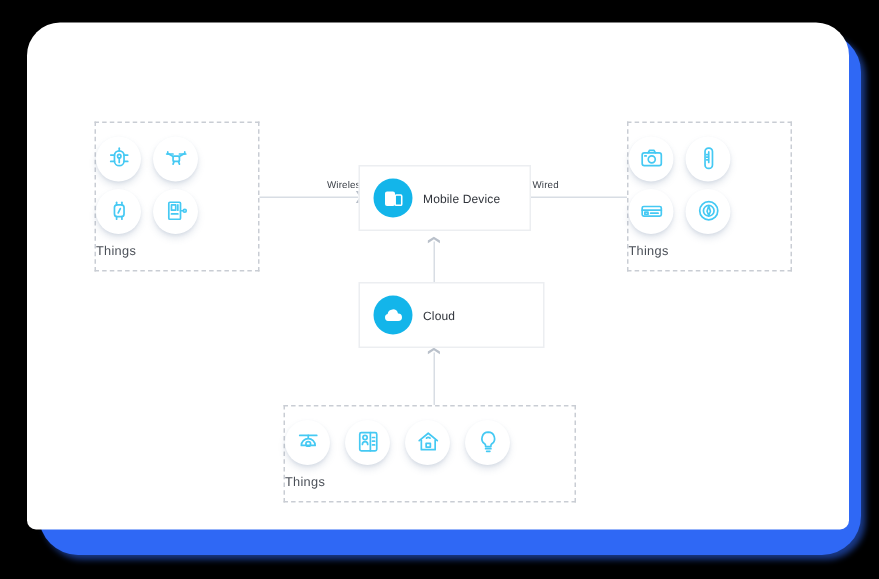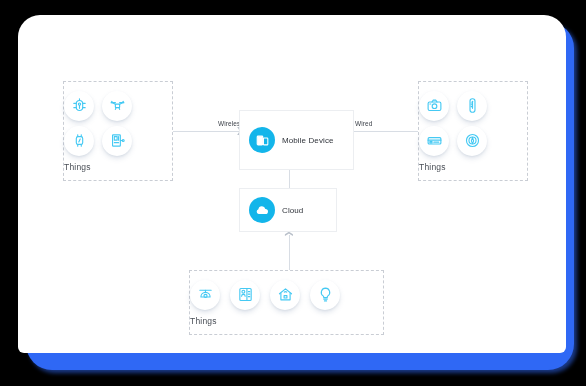--- a/index.html
+++ b/index.html
@@ -289,31 +289,31 @@
       <div class="conn-line-h" style="left:336px; top:116px; width:64px;"></div>
       <div class="arrow" style="left:330px; top:112px;">❮</div>
       <div class="conn-label" style="left:337px; top:105px;">Wired</div>
 
       <div class="conn-line-v" style="left:271px; top:146px; height:27px;"></div>
       <div class="arrow" style="left:268px; top:141px; transform:rotate(-90deg);">❯</div>
 
       <div class="conn-line-v" style="left:271px; top:220px; height:35px;"></div>
       <div class="arrow" style="left:268px; top:215px; transform:rotate(-90deg);">❯</div>
 
-      <div class="node" style="left:221px; top:95px; width:115px; height:60px;">
+      <div class="node" style="left:221px; top:95px; width:115px; height:44px;">
         <div class="node-badge">
           <svg width="15" height="15" viewBox="0 0 24 24" fill="none" stroke="#ffffff" stroke-width="1.7" stroke-linecap="round" stroke-linejoin="round">
             <rect x="3.5" y="5" width="9" height="14" rx="1.4" fill="#ffffff" stroke="#ffffff"></rect>
             <rect x="13.5" y="8" width="7" height="11" rx="1.2" fill="#13b5ea" stroke="#ffffff"></rect>
           </svg>
         </div>
         <div class="node-label">Mobile Device</div>
       </div>
 
-      <div class="node" style="left:221px; top:173px; width:98px; height:44px;">
+      <div class="node" style="left:221px; top:173px; width:124px; height:44px;">
         <div class="node-badge">
           <svg width="16" height="16" viewBox="0 0 24 24" fill="#ffffff">
             <path d="M7 18h10.2a3.8 3.8 0 000-7.6h-.2A5.3 5.3 0 006.6 11 3.6 3.6 0 007 18z"></path>
           </svg>
         </div>
         <div class="node-label">Cloud</div>
       </div>
 
     </div>
   </div>

